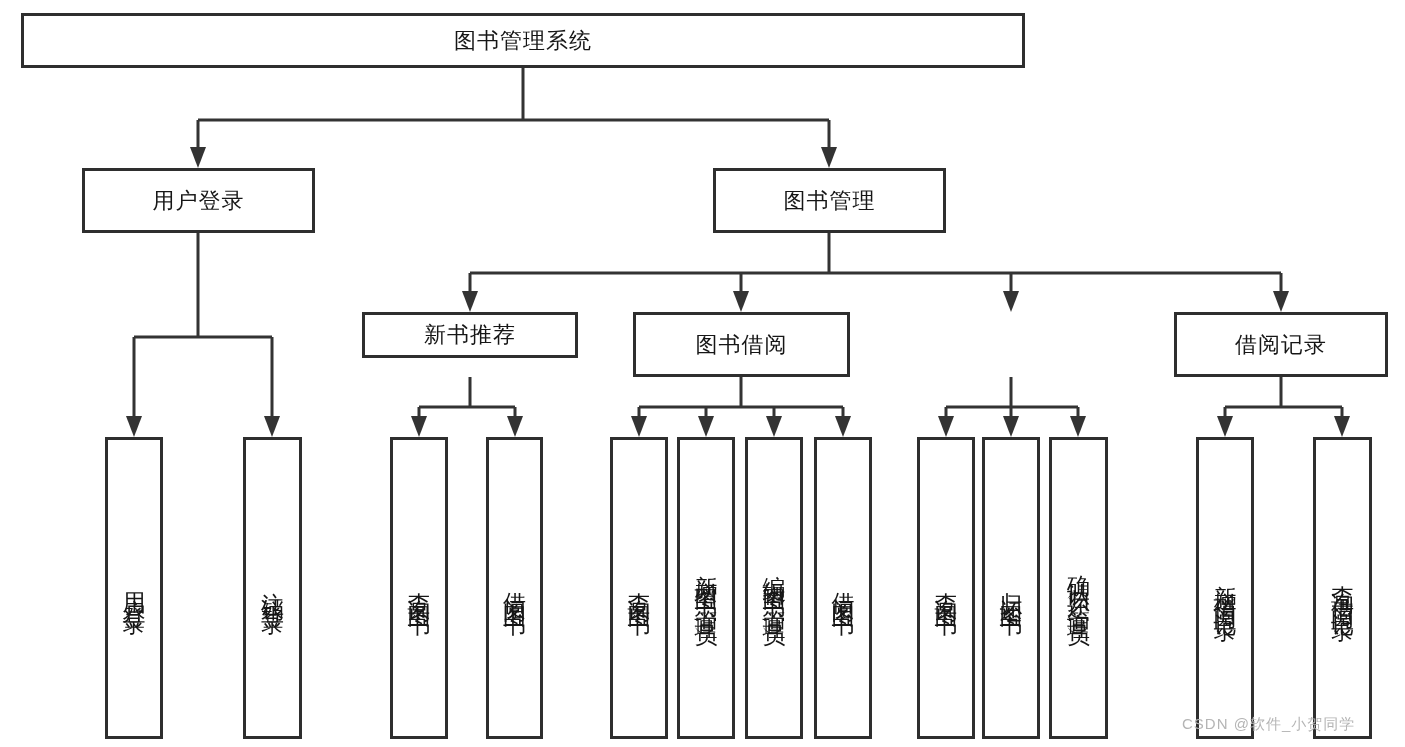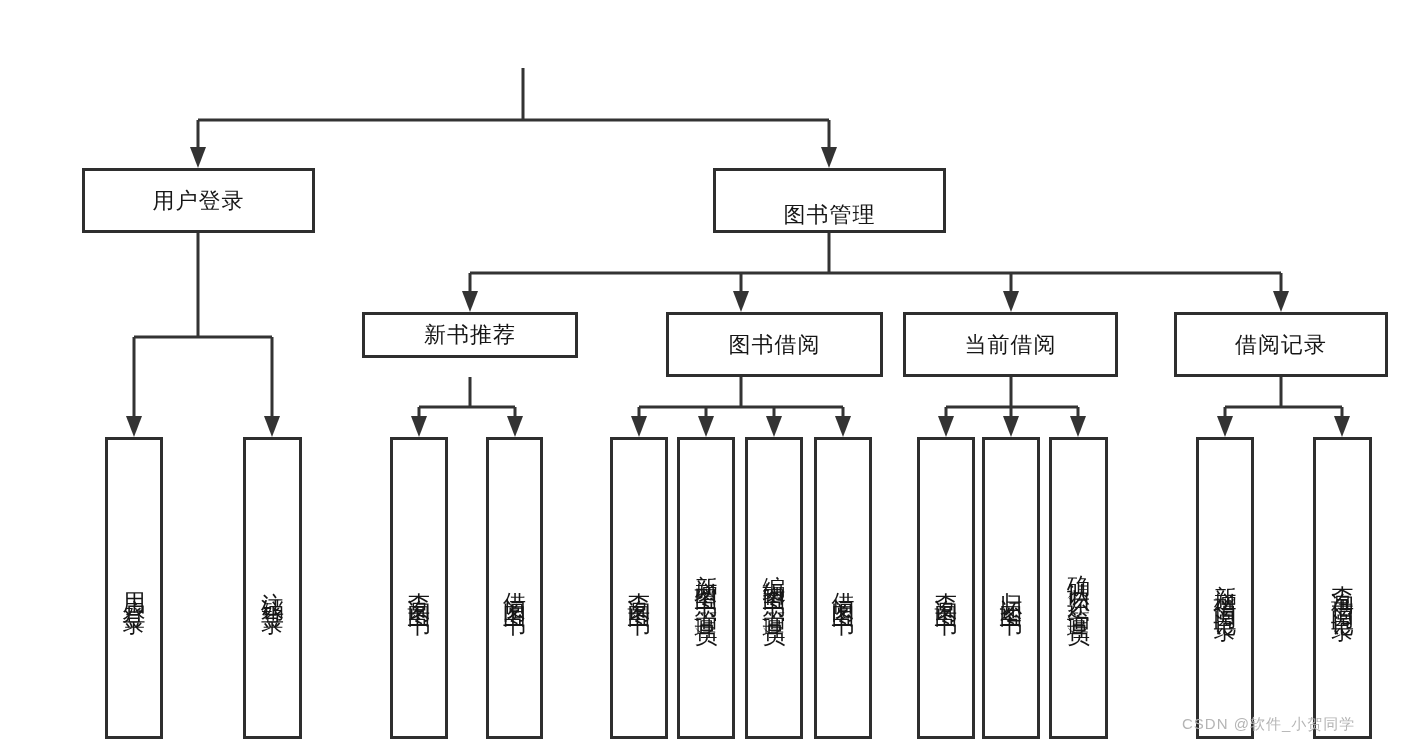--- a/index.html
+++ b/index.html
@@ -63,36 +63,36 @@
       <polygon points="774,437 766,416 782,416"></polygon>
       <polygon points="843,437 835,416 851,416"></polygon>
       <polygon points="946,437 938,416 954,416"></polygon>
       <polygon points="1011,437 1003,416 1019,416"></polygon>
       <polygon points="1078,437 1070,416 1086,416"></polygon>
       <polygon points="1225,437 1217,416 1233,416"></polygon>
       <polygon points="1342,437 1334,416 1350,416"></polygon>
     </g>
   </svg>
 
+  <div class="node h" style="left:21px; top:13px; width:1004px; height:55px;">
+    <span class="label">图书管理系统</span>
+  </div>
 
   <div class="node h" style="left:82px; top:168px; width:233px; height:65px;">
     <span class="label">用户登录</span>
   </div>
-  <div class="node h" style="left:713px; top:168px; width:233px; height:65px;align-items:flex-end;">
+  <div class="node h" style="left:713px; top:168px; width:233px; height:65px;">
     <span class="label">图书管理</span>
   </div>
 
   <div class="node h" style="left:362px; top:312px; width:216px; height:46px;">
     <span class="label">新书推荐</span>
   </div>
-  <div class="node h" style="left:666px; top:312px; width:217px; height:65px;">
+  <div class="node h" style="left:633px; top:312px; width:217px; height:65px;">
     <span class="label">图书借阅</span>
-  </div>
-  <div class="node h" style="left:903px; top:312px; width:215px; height:65px;">
-    <span class="label">当前借阅</span>
   </div>
   <div class="node h" style="left:1174px; top:312px; width:214px; height:65px;text-align:right;">
     <span class="label">借阅记录</span>
   </div>
 
   <div class="node v" style="left:105px; top:437px; width:58px; height:302px;">
     <span class="label">用户登录</span>
   </div>
   <div class="node v" style="left:243px; top:437px; width:59px; height:302px;">
     <span class="label">注销登录</span>

